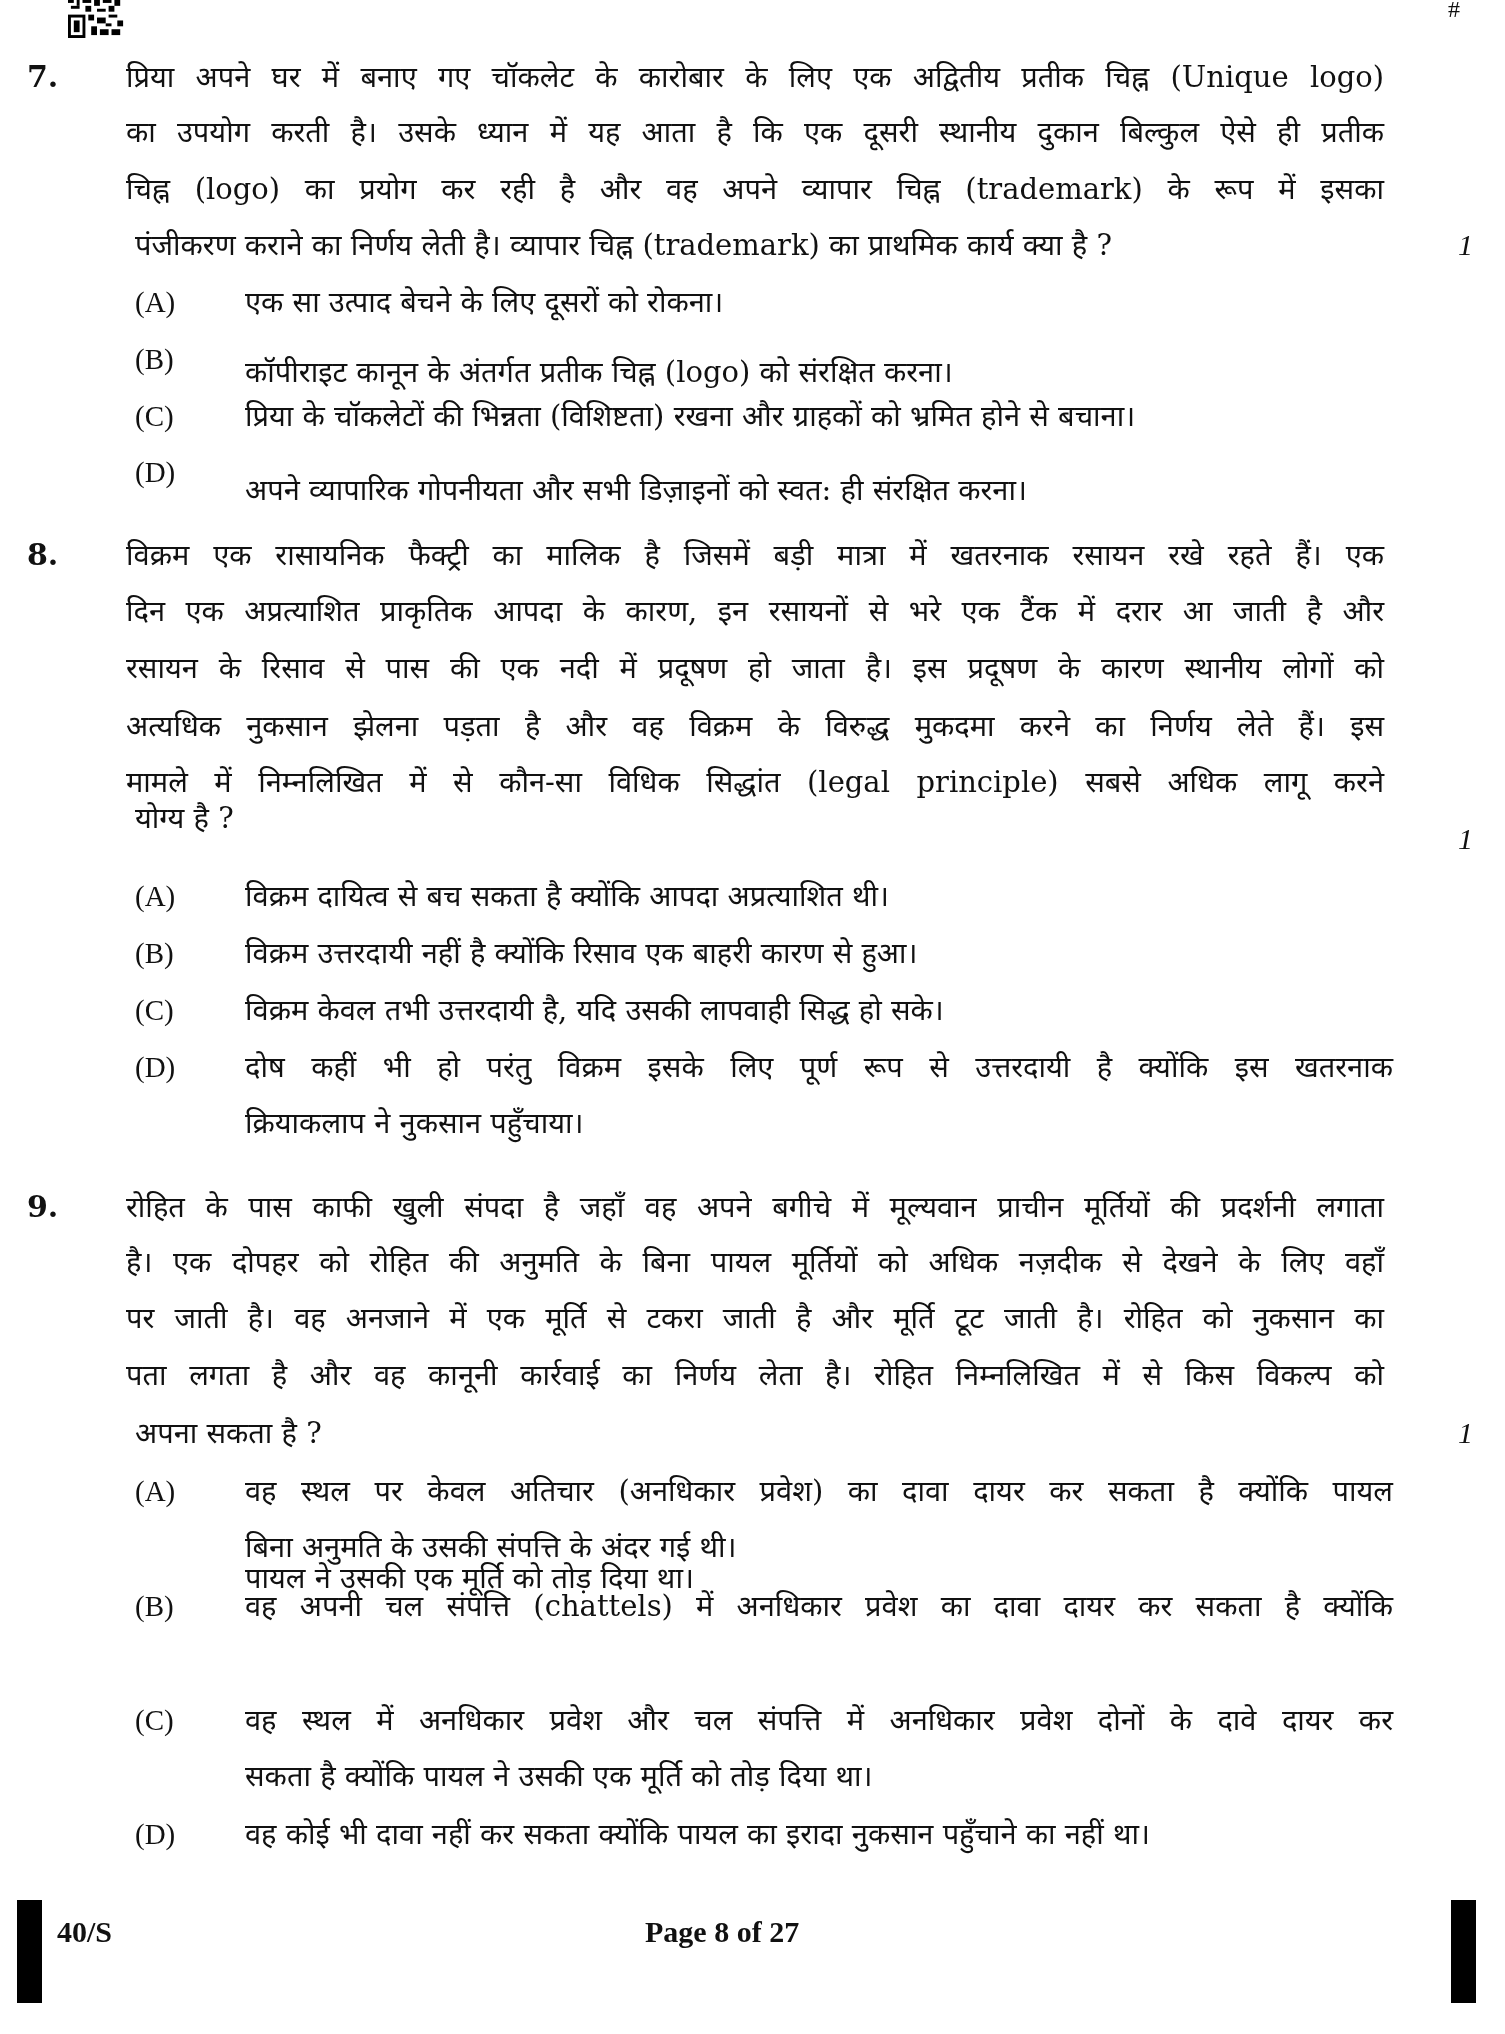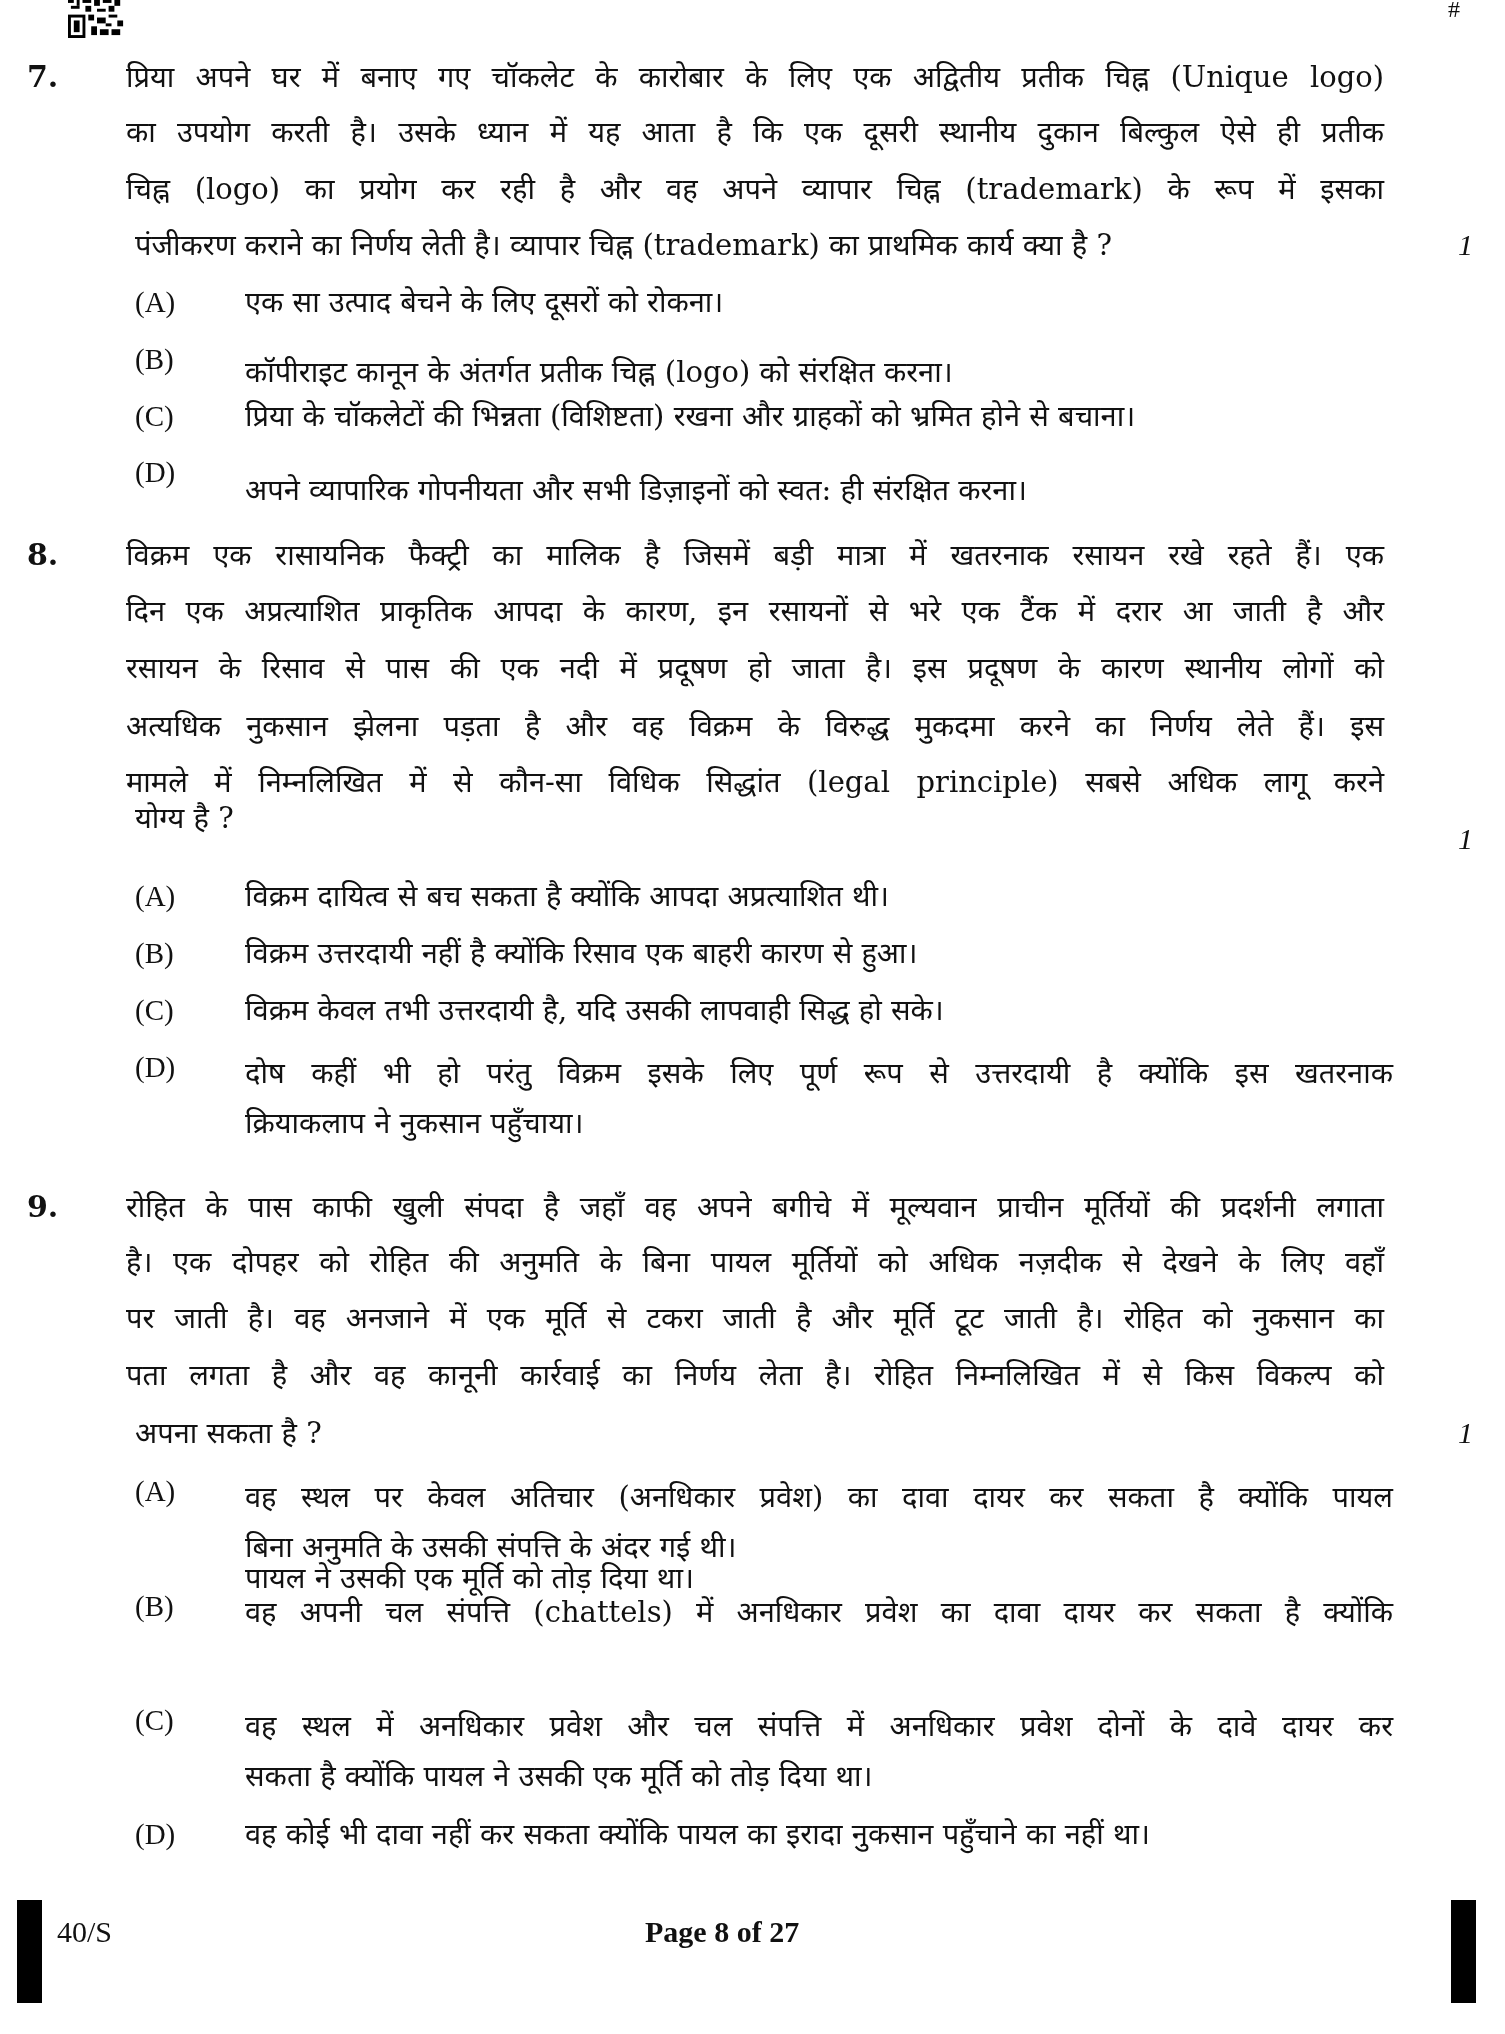--- a/index.html
+++ b/index.html
@@ -6,24 +6,24 @@
   body { width: 1505px; height: 2034px; position: relative; overflow: hidden;
          font-family: "DejaVu Serif", "Liberation Serif", serif; color: #111; }
   .qr { position: absolute; left: 68px; top: 0px; width: 58px; height: 38px; }
   .hash { position: absolute; left: 1448px; top: -4px; font-size: 24px; font-family: "Liberation Serif", serif; }
   .line { position: absolute; white-space: nowrap; font-size: 29px; line-height: 40px; height: 40px; }
   .qnum { position: absolute; left: 27px; font-weight: bold; font-size: 30px; line-height: 40px; font-family: "DejaVu Serif", serif; }
   .body-text { left: 126px; width: 1258px; text-align: justify; text-align-last: justify; }
   .body-last { left: 135px; }
   .opt-label { position: absolute; left: 135px; font-size: 29px; line-height: 40px; font-family: "Liberation Serif", serif; }
   .opt-text { left: 245px; }
-  .opt-text-j { left: 245px; width: 1148px; text-align: justify; text-align-last: justify; margin-top: 6px; }
+  .opt-text-j { left: 245px; width: 1148px; text-align: justify; text-align-last: justify; }
   .marks { position: absolute; left: 1458px; font-style: italic; font-size: 30px; line-height: 40px; font-family: "Liberation Serif", serif; }
   .bar { position: absolute; top: 1900px; width: 25px; height: 103px; background: #000; }
-  .footer-code { position: absolute; left: 57px; top: 1915px; font-weight: normal; font-size: 30px; font-family: "Liberation Serif", serif; }
+  .footer-code { position: absolute; left: 57px; top: 1915px; font-weight: bold; font-size: 30px; font-family: "Liberation Serif", serif; }
   .footer-page { position: absolute; left: 645px; top: 1915px; font-weight: bold; font-size: 30px; font-family: Liberation Serif, serif; letter-spacing: 0px; }
 </style>
 </head>
 <body>
 
 <svg class="qr" viewBox="0 0 20 13" preserveAspectRatio="none">
   <rect x="0" y="0" width="20" height="13" fill="#fff"></rect>
   <rect x="0" y="0" width="2" height="1" fill="#000"></rect>
     <rect x="3" y="0" width="1" height="2" fill="#000"></rect>
   <rect x="5" y="0" width="3" height="1" fill="#000"></rect>

